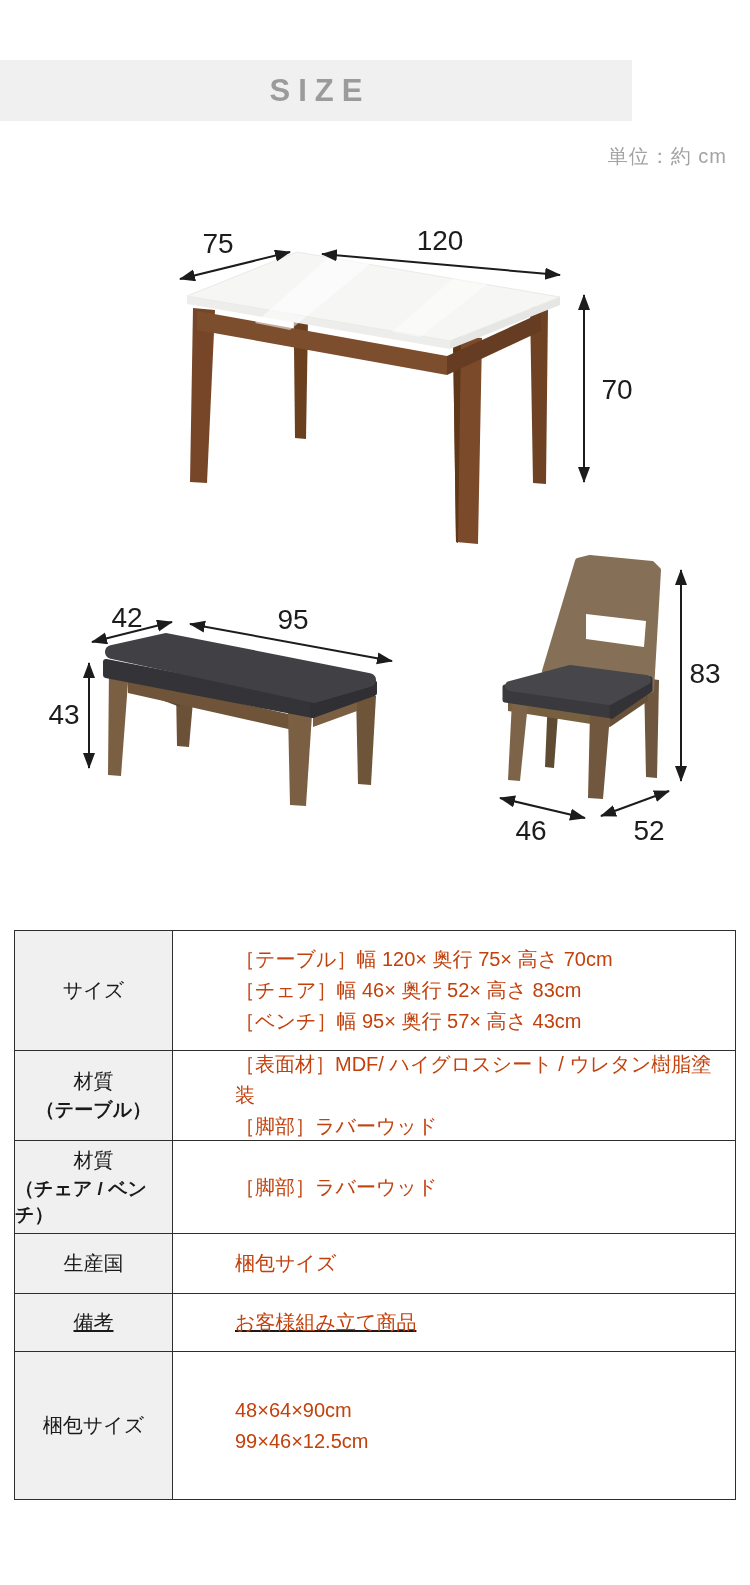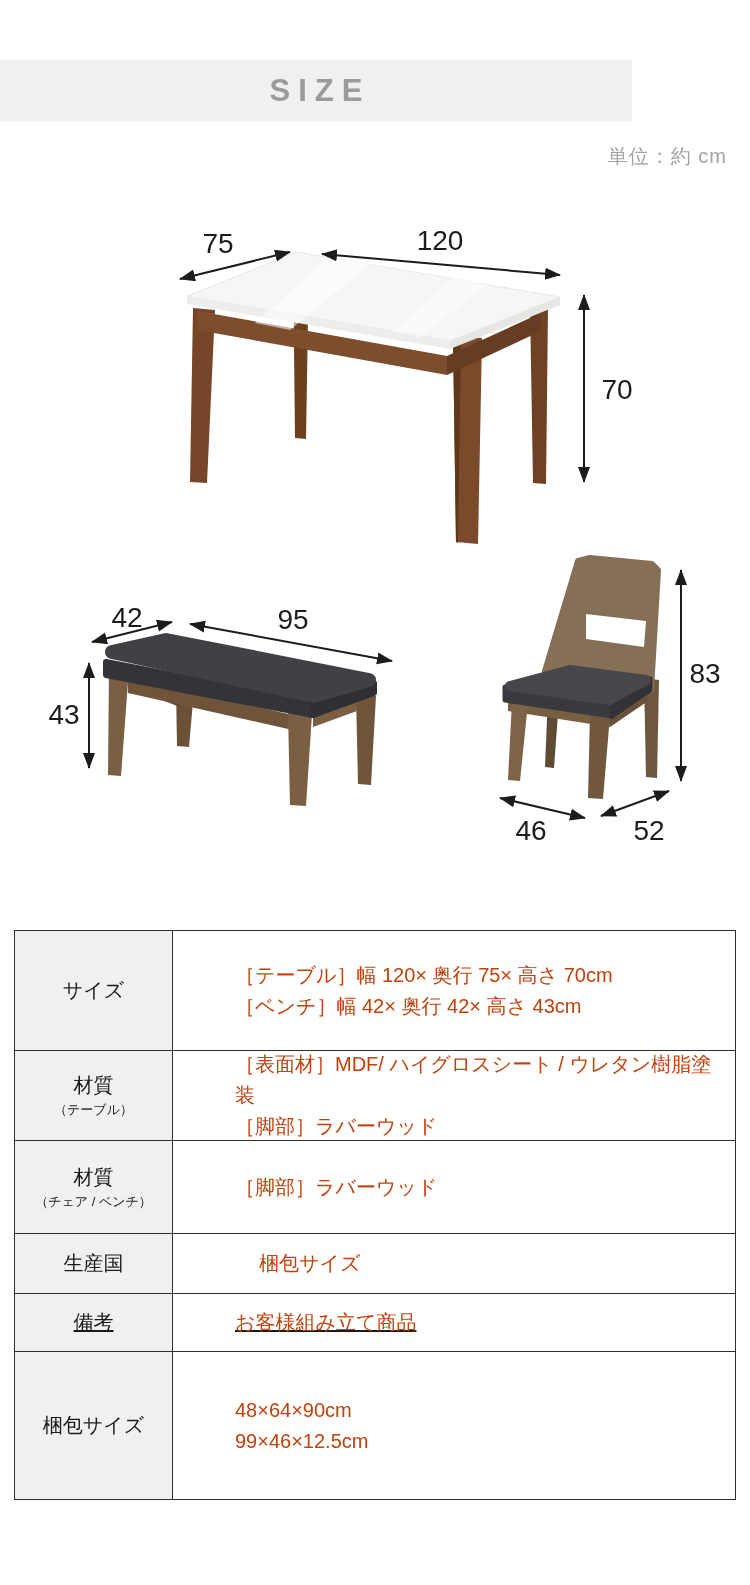--- a/index.html
+++ b/index.html
@@ -18,21 +18,21 @@
   #diagram text{font-family:"Liberation Sans","DejaVu Sans",sans-serif;font-size:28px;fill:#1c1c1c;}
 
   
   .spec-table{position:absolute;left:14px;top:930px;width:722px;border:1px solid #2e2e2e;
               box-sizing:border-box;background:#ffffff;}
   .spec-row{display:flex;box-sizing:border-box;border-bottom:1px solid #2e2e2e;}
   .spec-row:last-child{border-bottom:none;}
   .spec-label{width:158px;box-sizing:border-box;background:#f0f0f0;border-right:1px solid #2e2e2e;
               display:flex;flex-direction:column;align-items:center;justify-content:center;
               font-size:20px;color:#1a1a1a;flex-shrink:0;}
-  .spec-label .sub{font-size:13px;margin-top:2px;}
+  .spec-label .sub{font-size:19px;margin-top:2px;font-weight:bold;}
   .spec-value{flex:1;display:flex;flex-direction:column;justify-content:center;
               padding-left:20px;padding-right:10px;font-size:20px;line-height:31px;color:#c2410c;margin-left:42px;}
 </style>
 </head>
 <body>
 
 <div id="page">
 
   <div class="size-banner">
     <div class="title">SIZE</div>
@@ -129,21 +129,22 @@
   </svg>
 
   <div class="spec-table">
 
     <div class="spec-row" style="height:120px;">
       <div class="spec-label">
         <span>サイズ</span>
       </div>
       <div class="spec-value">
         <div>［テーブル］幅 120× 奥行 75× 高さ 70cm</div>
-        <div>［ベンチ］幅 42× 奥行 42× 高さ 43cm</div>
+        <div>［チェア］幅 46× 奥行 52× 高さ 83cm</div>
+        <div>［ベンチ］幅 95× 奥行 57× 高さ 43cm</div>
       </div>
     </div>
 
     <div class="spec-row" style="height:90px;">
       <div class="spec-label">
         <span>材質</span>
         <span class="sub">（テーブル）</span>
       </div>
       <div class="spec-value">
         <div>［表面材］MDF/ ハイグロスシート / ウレタン樹脂塗装</div>
@@ -154,21 +155,21 @@
     <div class="spec-row" style="height:93px;">
       <div class="spec-label">
         <span>材質</span>
         <span class="sub">（チェア / ベンチ）</span>
       </div>
       <div class="spec-value">
         <div>［脚部］ラバーウッド</div>
       </div>
     </div>
 
-    <div class="spec-row" style="height:60px;gap:24px;">
+    <div class="spec-row" style="height:60px;">
       <div class="spec-label">
         <span>生産国</span>
       </div>
       <div class="spec-value">
         <div>梱包サイズ</div>
       </div>
     </div>
 
     <div class="spec-row" style="height:58px;text-decoration:underline;">
       <div class="spec-label">

